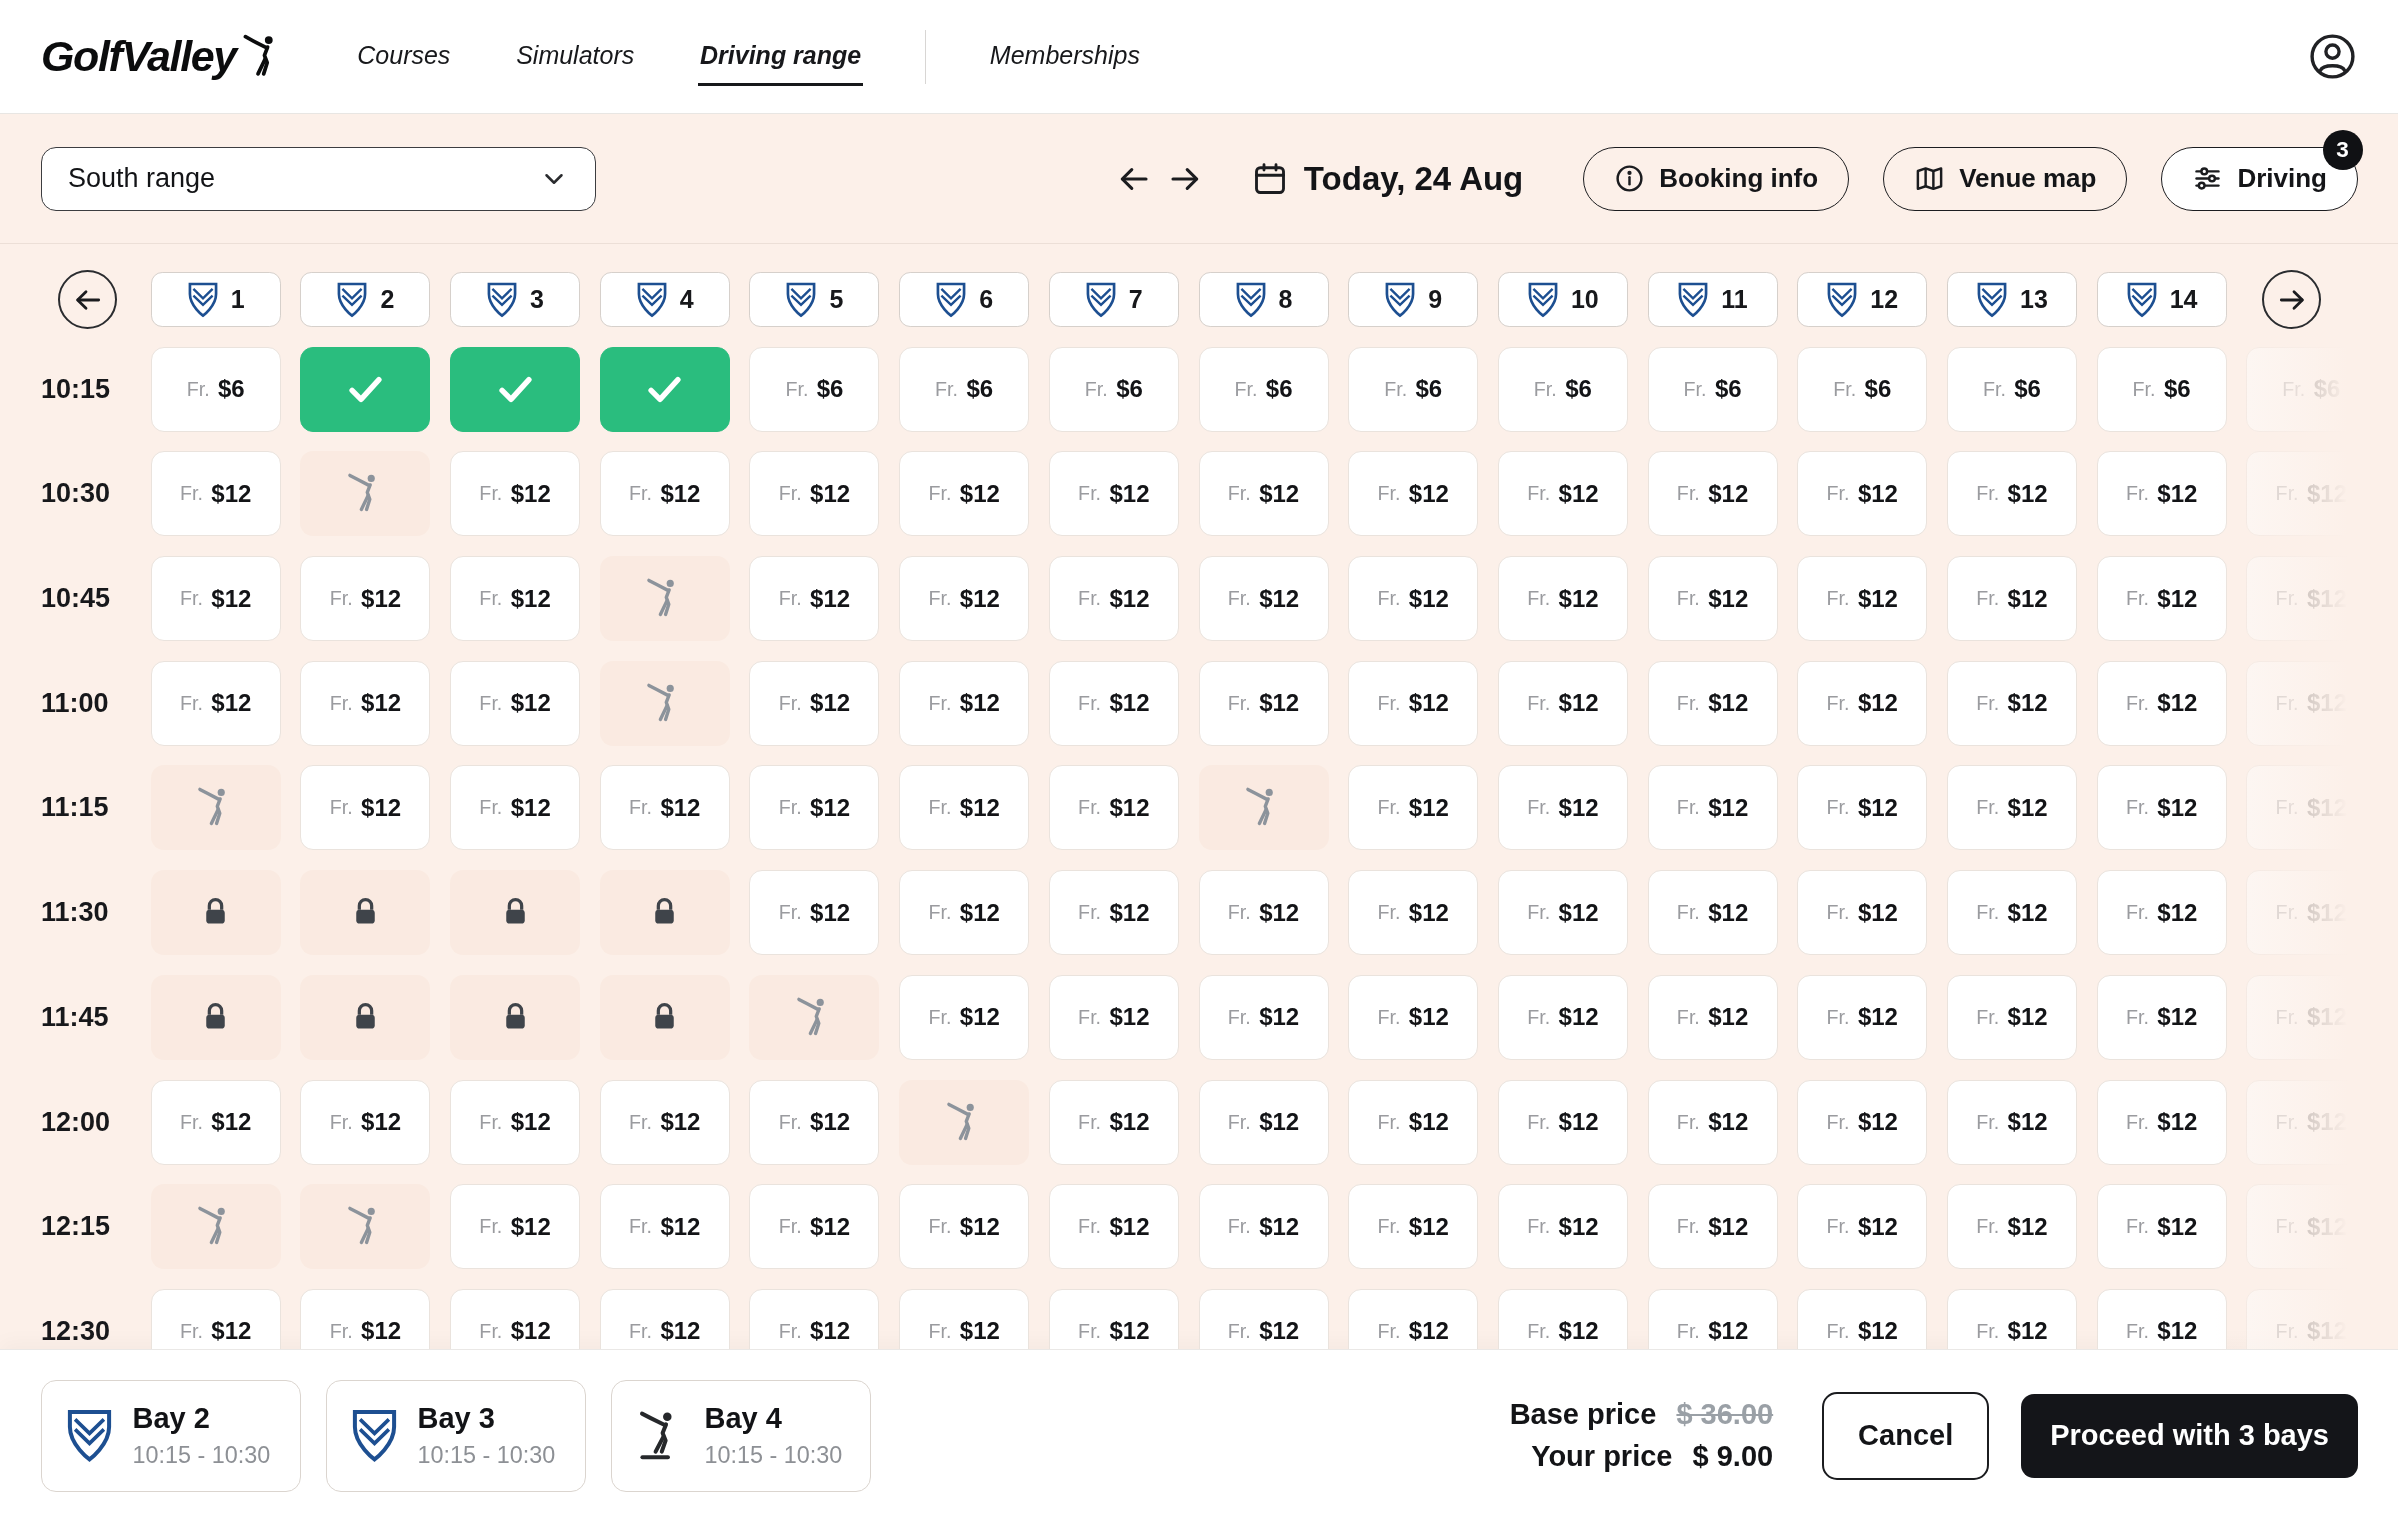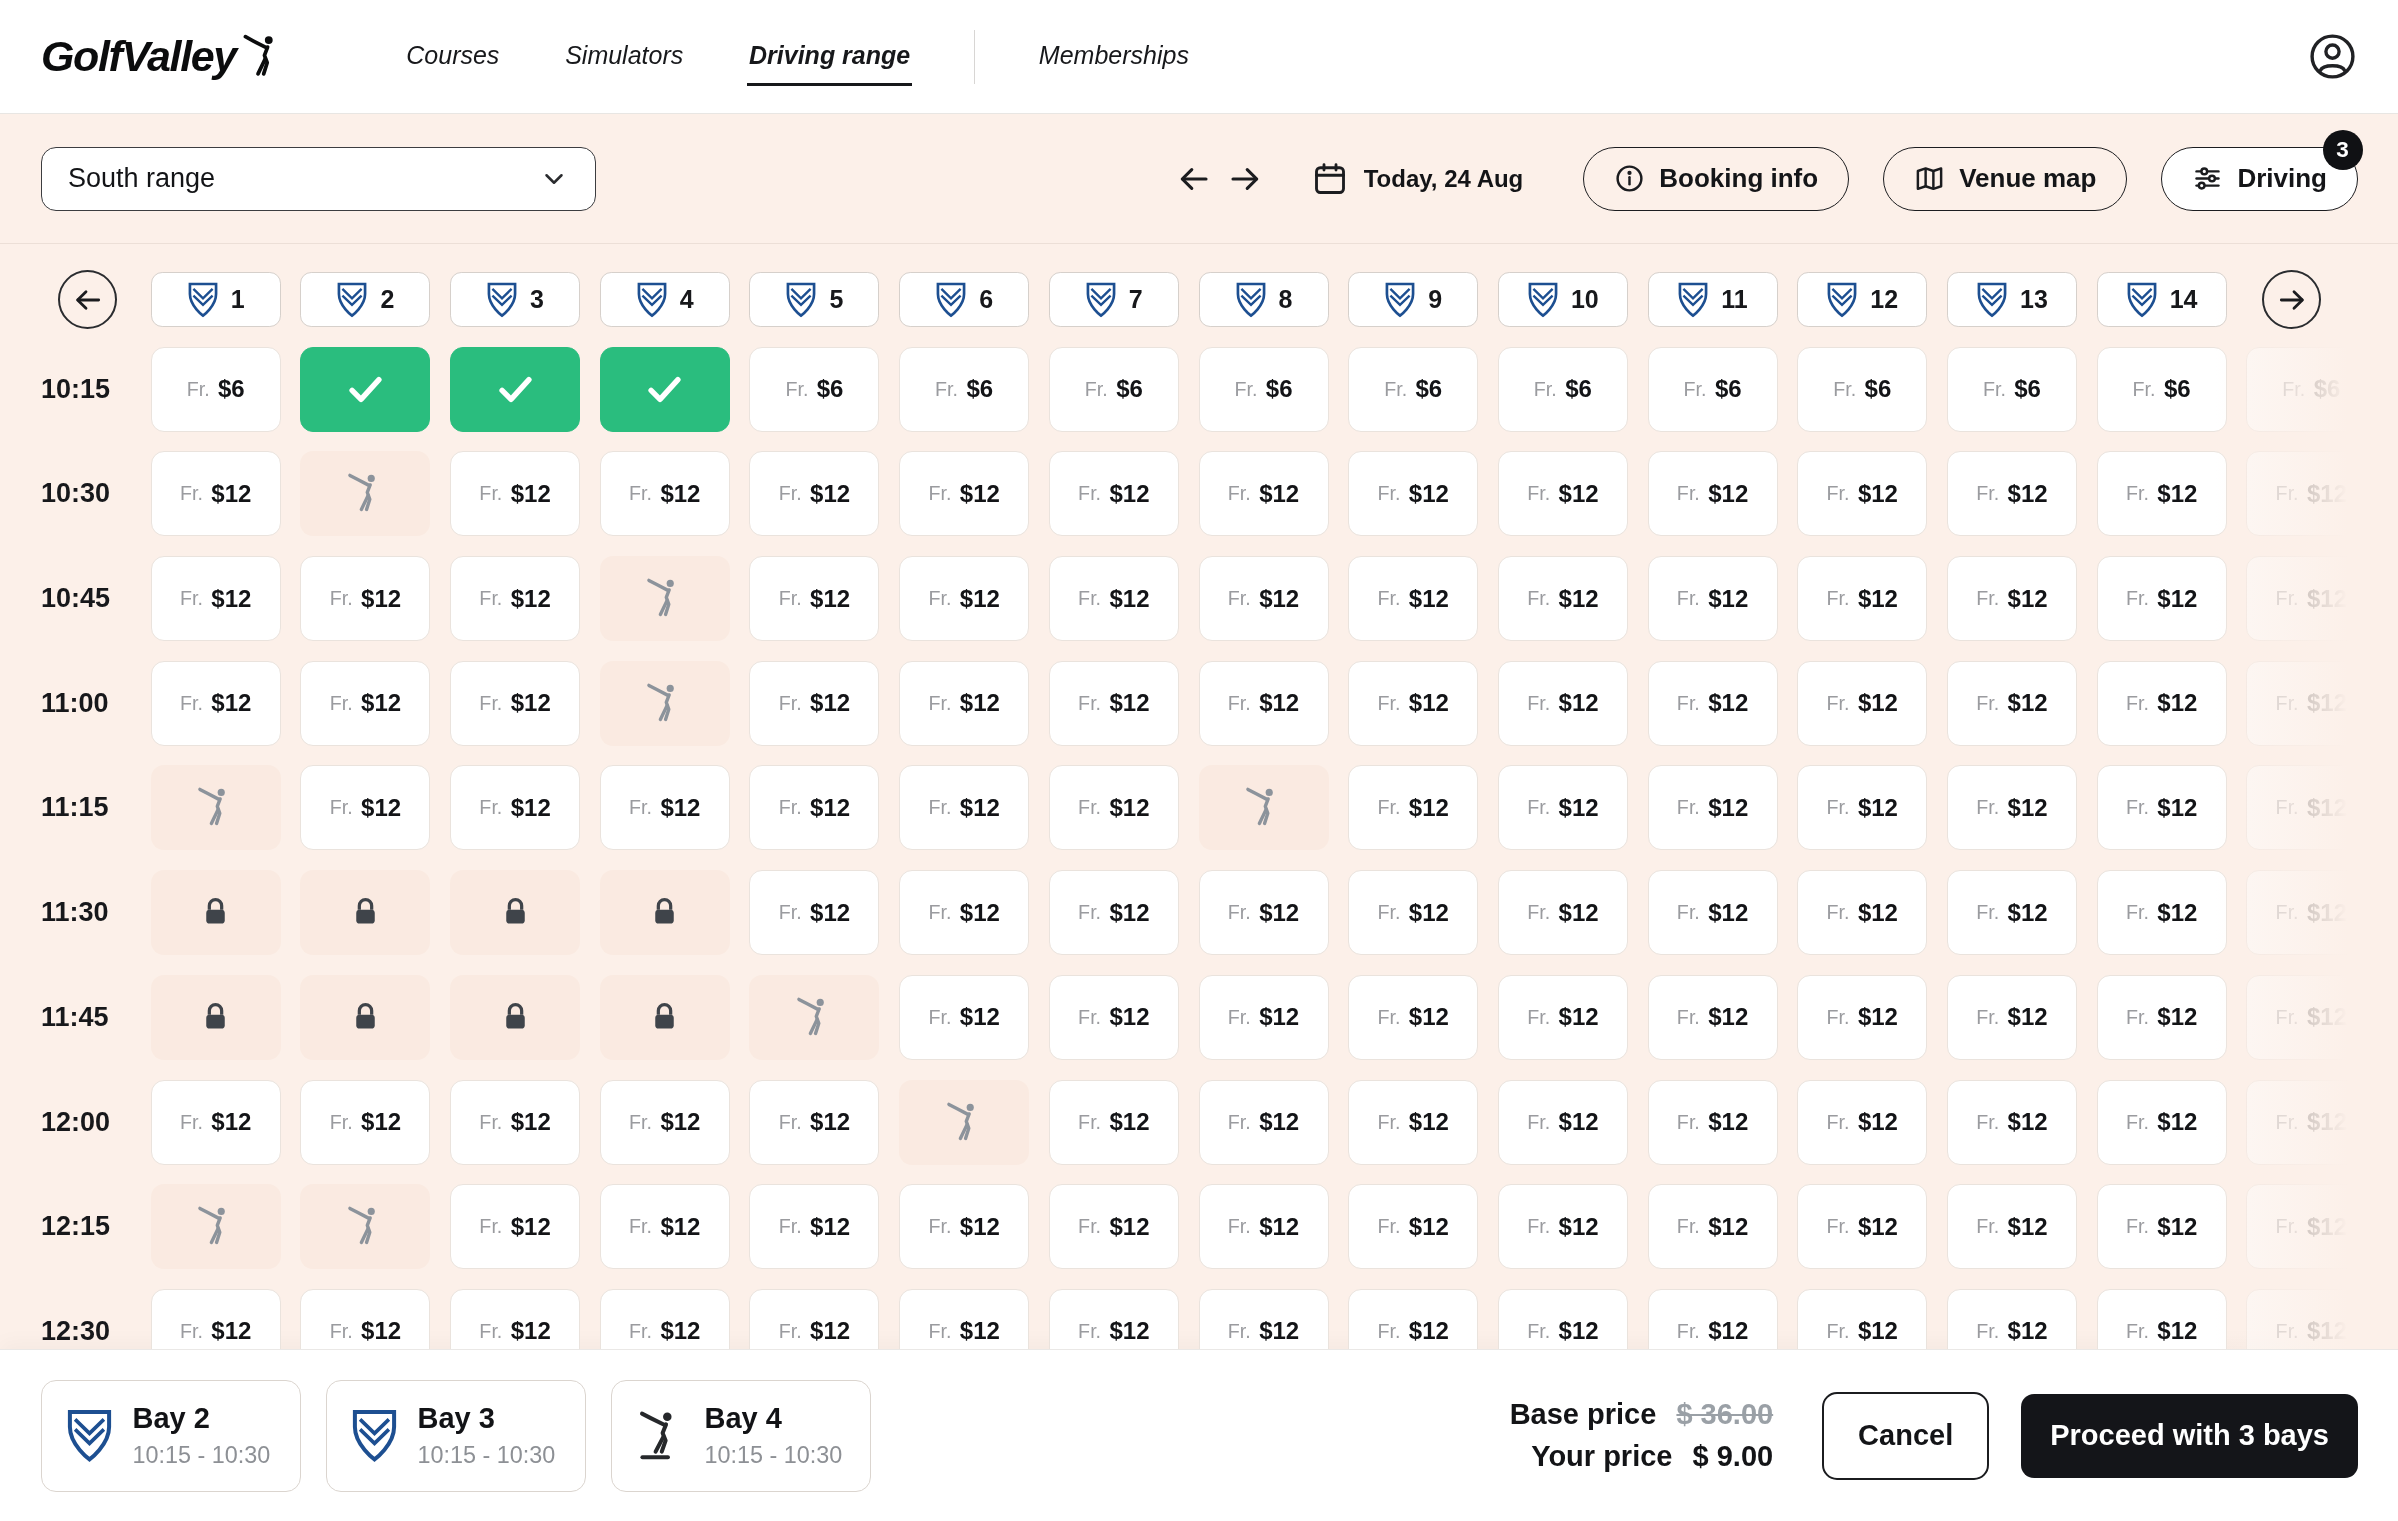--- a/index.html
+++ b/index.html
@@ -12,42 +12,42 @@
   }
   svg { display:block; }
 
   
   .navbar {
     height:114px; background:#ffffff; border-bottom:0.9px solid #e8e6e3;
     display:flex; align-items:center; padding:0 41px;font-style:italic;
   }
   .logo { display:flex; align-items:center; gap:3.7px; font-size:43px; font-weight:800; letter-spacing:-1.4px; color:#0b0c0d; }
   .logo .logo-icon svg { width:47px; height:47px; color:#0b0c0d; }
-  .nav-menu { display:flex; align-items:center; margin-left:118px; gap:62px; font-size:25px; font-weight:500; color:#17181b; }
+  .nav-menu { display:flex; align-items:center; margin-left:69px; gap:62px; font-size:25px; font-weight:500; color:#17181b; }
   .nav-item { padding:13px 1.9px; cursor:pointer; border-bottom:3.7px solid transparent; }
   .nav-item.active { font-weight:700; border-bottom:3.7px solid #17181b; }
   .nav-divider { width:0.9px; height:54px; background:#d8d6d4; }
   .flex-spacer { flex:1; }
   .account-btn svg { width:51px; height:51px; color:#202124; }
 
   
   .toolbar {
     height:130px; display:flex; align-items:center; padding:0 41px;
     border-bottom:0.9px solid #ecdfd7;
   }
   .range-select {
     width:555px; height:64px; background:#fff; border:1.9px solid #3c3d40; border-radius:15px;
     display:flex; align-items:center; justify-content:space-between; padding:0 26px;
     font-size:27px; font-weight:500; cursor:pointer;
   }
   .range-select svg { width:30px; height:30px; color:#2a2b2e; }
   .toolbar-right { margin-left:auto; display:flex; align-items:center; }
   .nav-arrow { width:51px; height:51px; display:flex; align-items:center; justify-content:center; background:none; border:none; cursor:pointer; color:#1b1c1f; }
   .nav-arrow svg { width:36px; height:36px; }
-  .date-group { display:flex; align-items:center; gap:16px; margin-left:41px; font-size:24px; font-weight:600; }
+  .date-group { display:flex; align-items:center; gap:16px; margin-left:41px; font-size:33px; font-weight:600; }
   .date-group svg { width:36px; height:36px; color:#1b1c1f; }
   .pill {
     height:64px; border:1.9px solid #1c1d20; border-radius:32px; background:transparent;
     display:flex; align-items:center; gap:14px; padding:0 30px;
     font-size:26px; font-weight:600; color:#141518; position:relative; cursor:pointer;
   }
   .pill svg { width:31px; height:31px; color:#1b1c1f; }
   .pill.info { margin-left:60px; }
   .pill.map  { margin-left:34px; }
   .pill.filter { margin-left:34px; background:#ffffff; }

